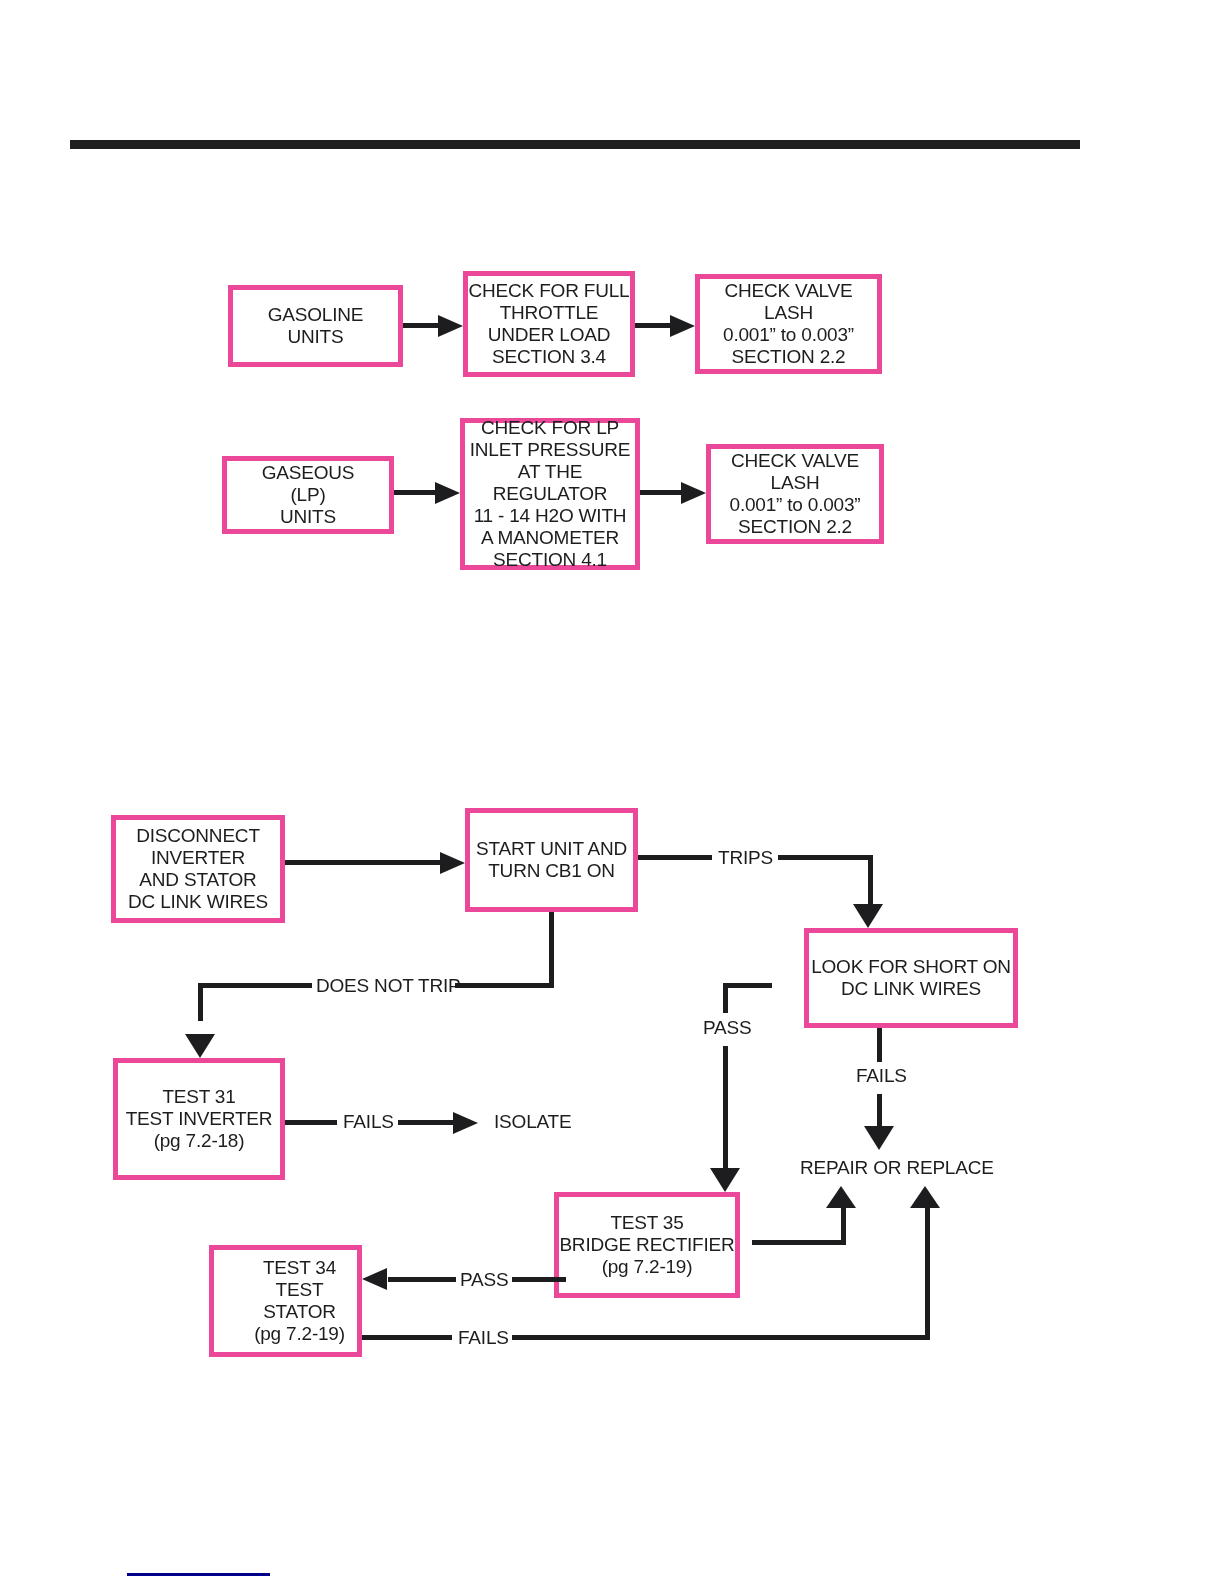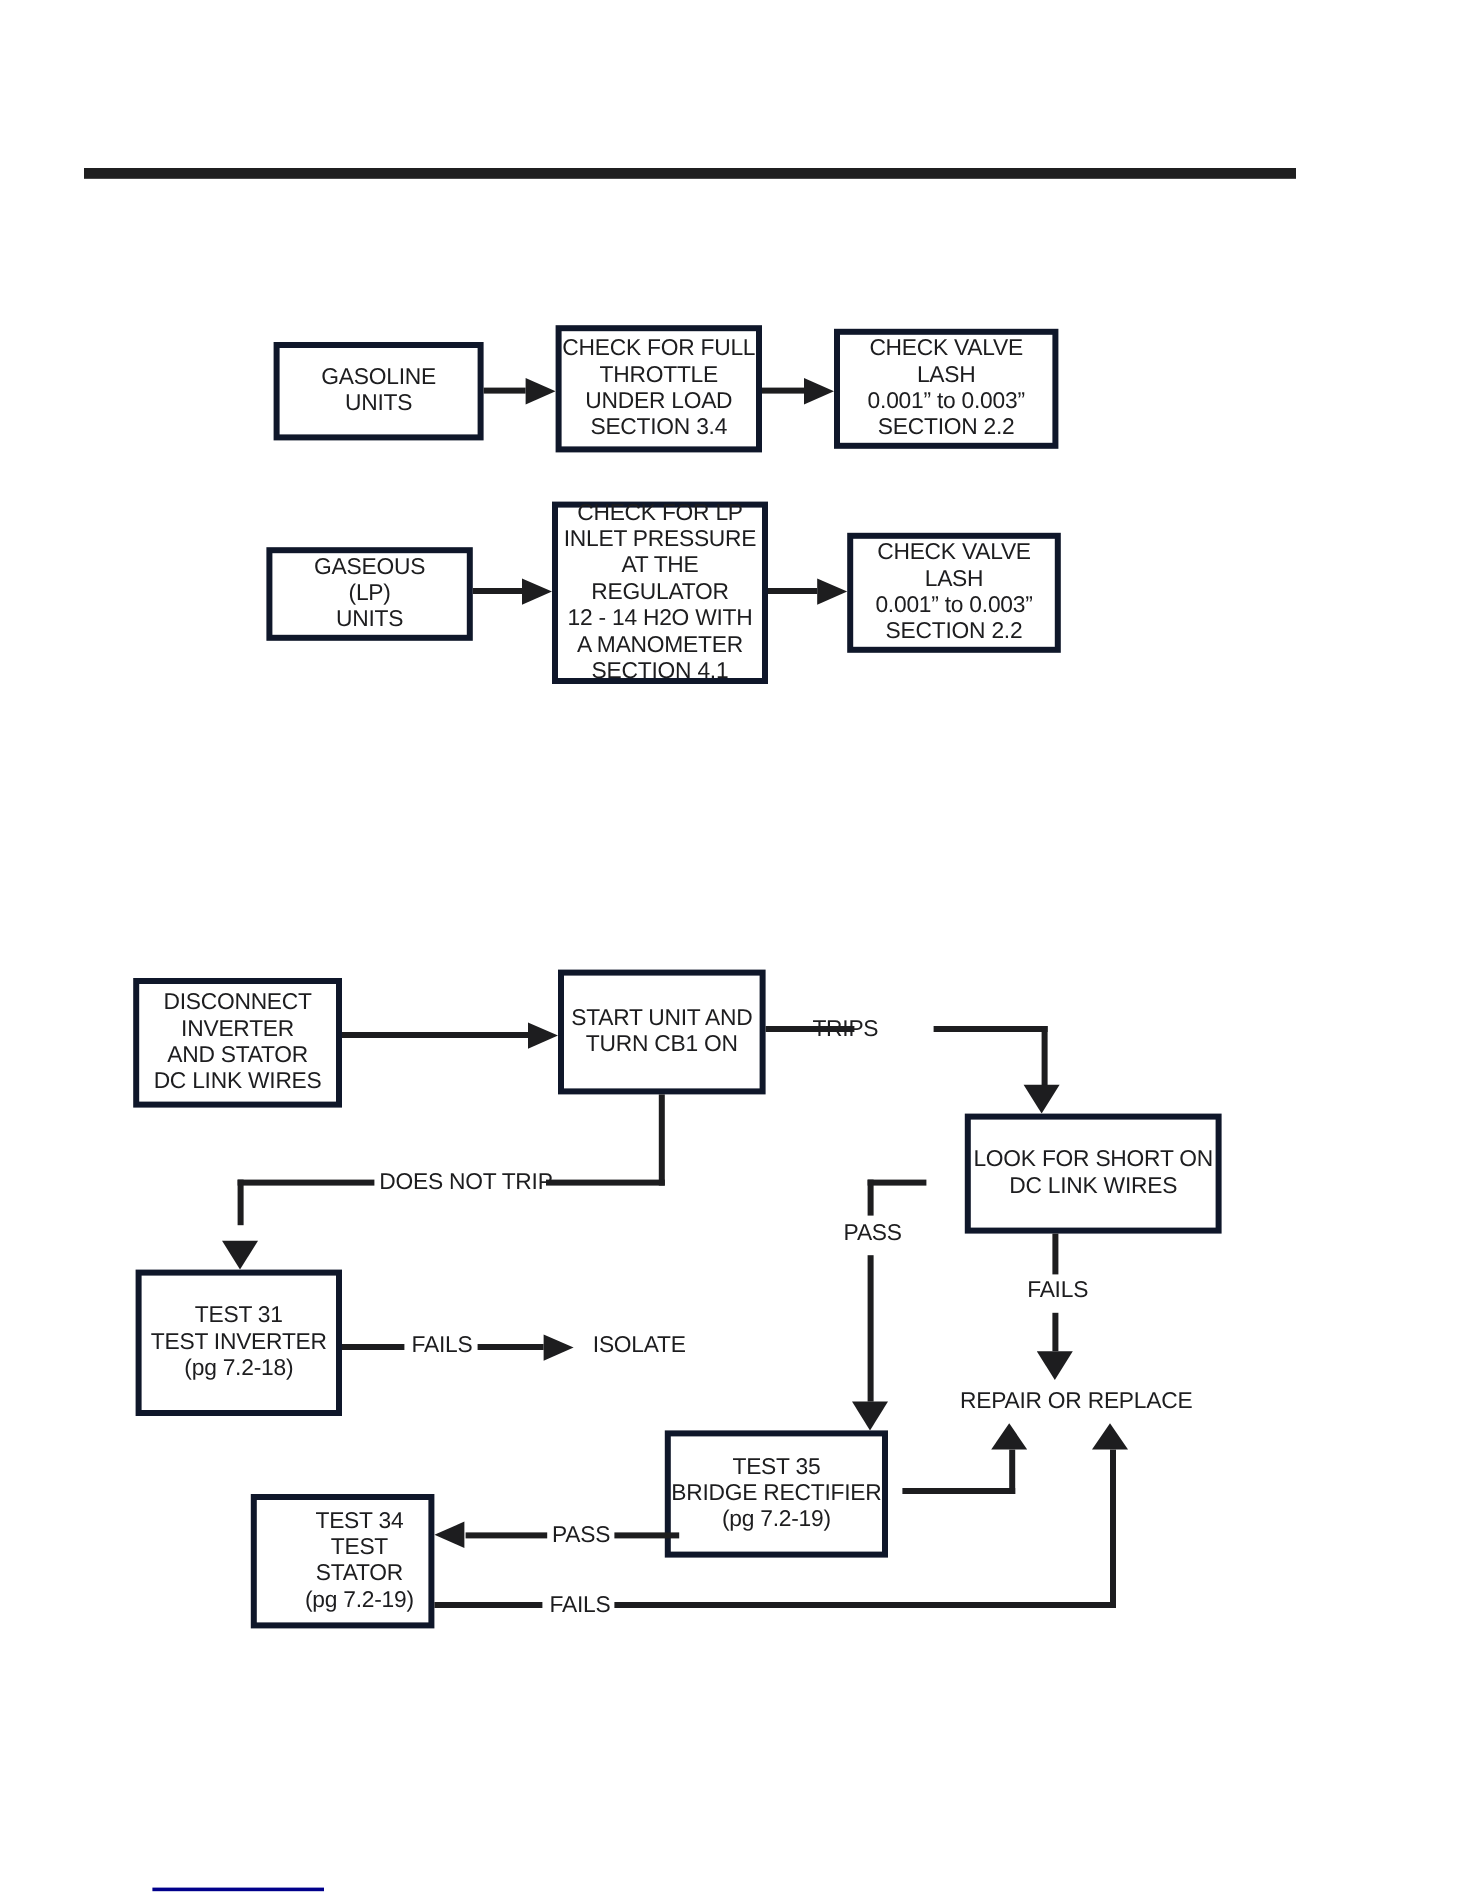--- a/index.html
+++ b/index.html
@@ -8,21 +8,21 @@
     width:1224px;height:1584px;
     background:#ffffff;
     font-family:"Liberation Sans","DejaVu Sans",sans-serif;
     color:#1d1d1f;
     overflow:hidden;
   }
   .rule{position:absolute;background:#1f1f20;}
   .node{
     position:absolute;
     box-sizing:border-box;
-    border:5px solid #0f172a;
+    border:5px solid #ec4899;
     background:#ffffff;
     display:flex;align-items:center;justify-content:center;
     text-align:center;
     white-space:pre-line;
     font-size:19px;line-height:22px;letter-spacing:-0.2px;
     color:#1d1d1f;
   }
   .lbl{
     position:absolute;
     font-size:19px;line-height:24px;letter-spacing:-0.2px;
@@ -58,41 +58,41 @@
 SECTION 2.2</div>
 
   <div class="node" style="left:222px;top:456px;width:172px;height:78px;">GASEOUS
 (LP)
 UNITS</div>
   <div class="ln" style="left:394px;top:490px;width:41px;height:5px;"></div>
   <div class="ah right" style="left:435px;top:482px;"></div>
   <div class="node" style="left:460px;top:418px;width:180px;height:152px;">CHECK FOR LP
 INLET PRESSURE
 AT THE REGULATOR
-12 - 14 H2O WITH
+11 - 14 H2O WITH
 A MANOMETER
 SECTION 4.1</div>
   <div class="ln" style="left:640px;top:490px;width:41px;height:5px;"></div>
   <div class="ah right" style="left:681px;top:482px;"></div>
   <div class="node" style="left:706px;top:444px;width:178px;height:100px;">CHECK VALVE LASH
 0.001” to 0.003”
 SECTION 2.2</div>
 
   <div class="node" style="left:111px;top:815px;width:174px;height:108px;">DISCONNECT
 INVERTER
 AND STATOR
 DC LINK WIRES</div>
   <div class="ln" style="left:285px;top:860px;width:155px;height:5px;"></div>
   <div class="ah right" style="left:440px;top:852px;"></div>
 
   <div class="node" style="left:465px;top:808px;width:173px;height:104px;">START UNIT AND
 TURN CB1 ON</div>
 
   <div class="ln" style="left:638px;top:855px;width:74px;height:5px;"></div>
-  <div class="lbl" style="left:677px;top:846px;">TRIPS</div>
+  <div class="lbl" style="left:718px;top:846px;">TRIPS</div>
   <div class="ln" style="left:778px;top:855px;width:95px;height:5px;"></div>
   <div class="ln" style="left:868px;top:855px;width:5px;height:50px;"></div>
   <div class="ah down" style="left:853px;top:904px;"></div>
   <div class="node" style="left:804px;top:928px;width:214px;height:100px;">LOOK FOR SHORT ON
 DC LINK WIRES</div>
 
   <div class="ln" style="left:549px;top:912px;width:5px;height:76px;"></div>
   <div class="ln" style="left:455px;top:983px;width:99px;height:5px;"></div>
   <div class="lbl" style="left:316px;top:974px;text-align:center;">DOES NOT TRIP</div>
   <div class="ln" style="left:198px;top:983px;width:114px;height:5px;"></div>

